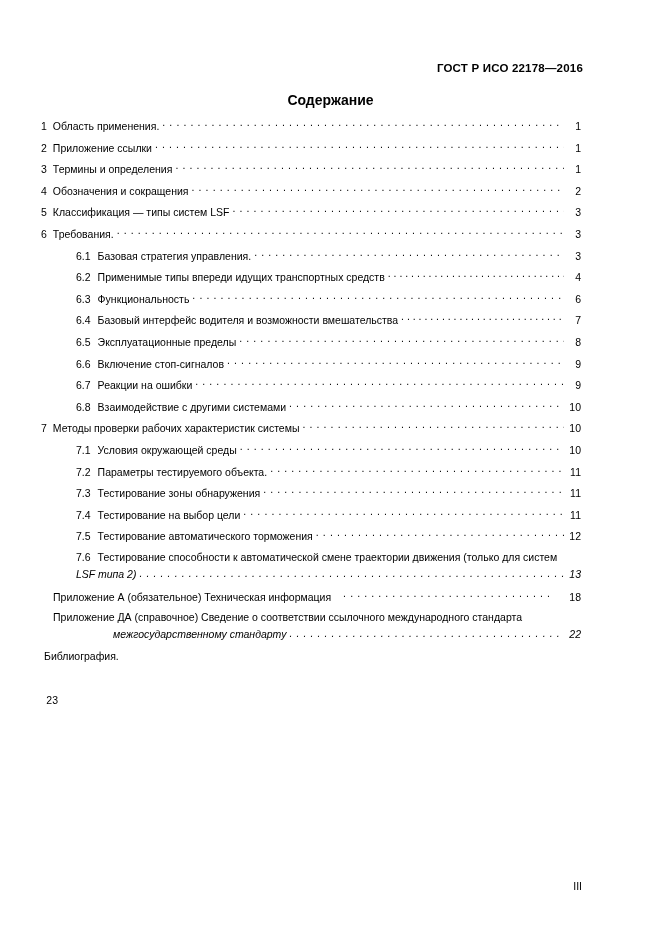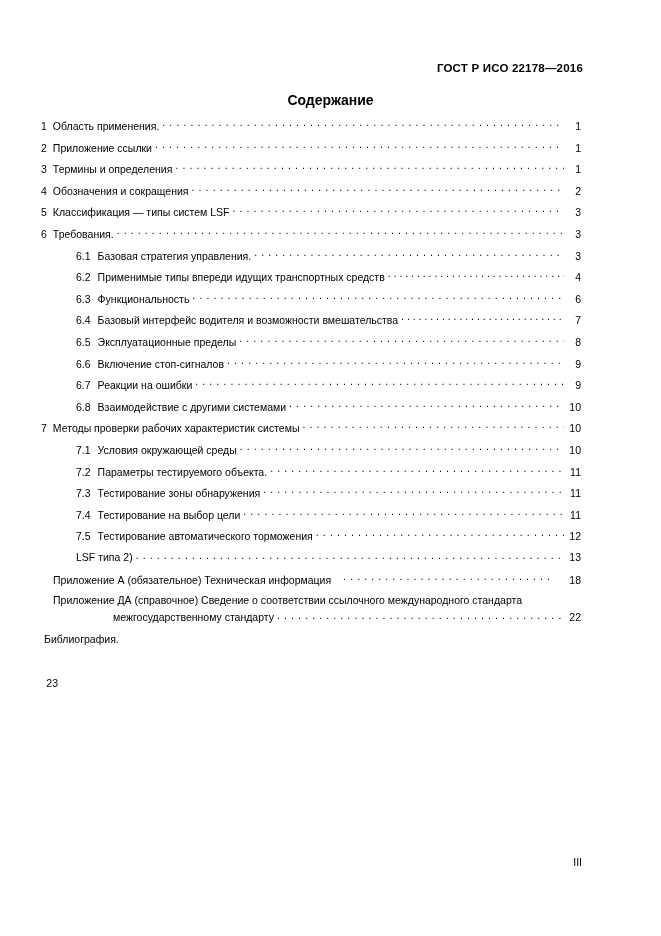--- a/index.html
+++ b/index.html
@@ -96,29 +96,30 @@
     display: block;
     white-space: normal;
   }
   .toc-row.multi .line1 {
     display: flex;
     align-items: baseline;
     white-space: nowrap;
   }
   .toc-row.multi .line2 {
     display: flex;
-    align-items: center;
+    align-items: flex-end;
     white-space: nowrap;
     margin-top: 3px;
+    font-style: italic;
   }
   .indent-cont-2 { padding-left: 60px; }
   .page-num {
     position: absolute;
     right: 79px;
-    top: 856px;
+    top: 880px;
     font-size: 10.5px;
   }
 </style>
 </head>
 <body>
 
 <div class="page">
 
   <div class="header-std">ГОСТ Р ИСО 22178—2016</div>
 
@@ -260,20 +261,24 @@
     </div>
 
     <div class="toc-row lvl2">
       <span class="num n2">7.5</span>
       <span class="label">Тестирование автоматического торможения</span>
       <span class="leader"></span>
       <span class="pg">12</span>
     </div>
 
     <div class="toc-row lvl2 multi">
+      <div class="line1">
+        <span class="num n2">7.6</span>
+        <span class="label">Тестирование способности к автоматической смене траектории движения (только для систем</span>
+      </div>
       <div class="line2">
         <span class="label">LSF типа 2)</span>
         <span class="leader"></span>
         <span class="pg">13</span>
       </div>
     </div>
 
 
     <div class="toc-row lvl-app" style="padding-left:12px; margin-top:8px;">
       <span class="label">Приложение А (обязательное) Техническая информация</span>

